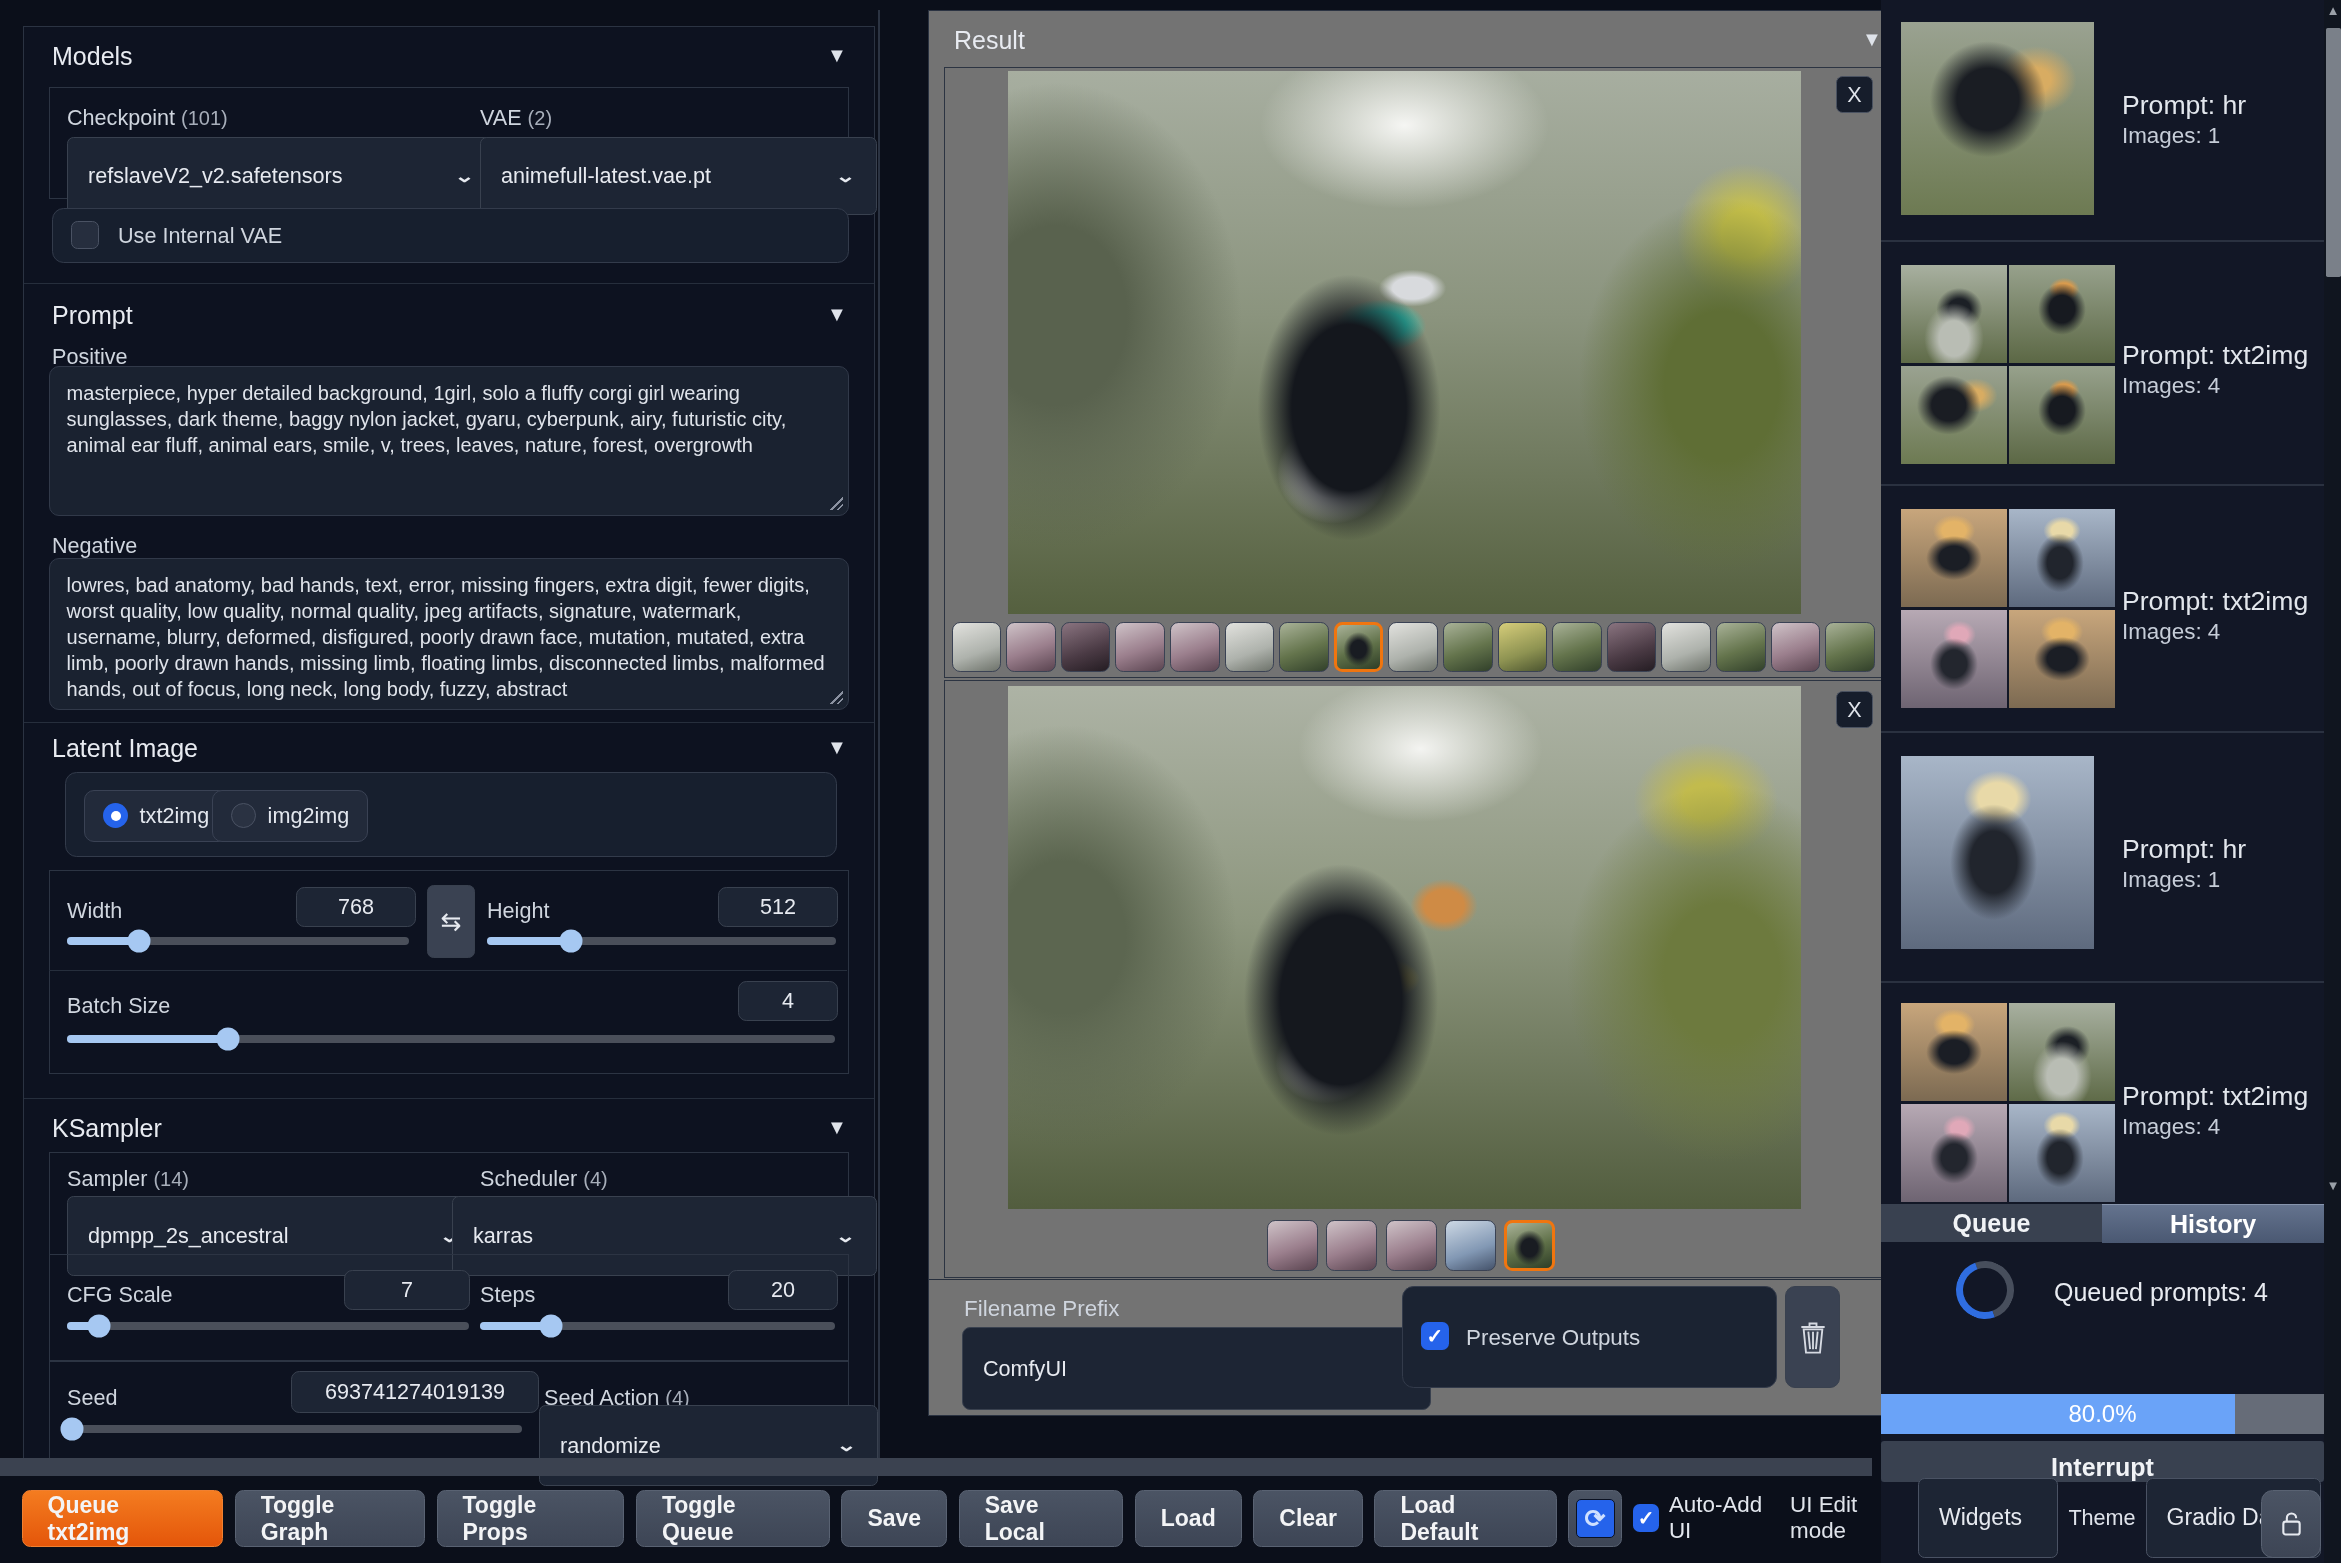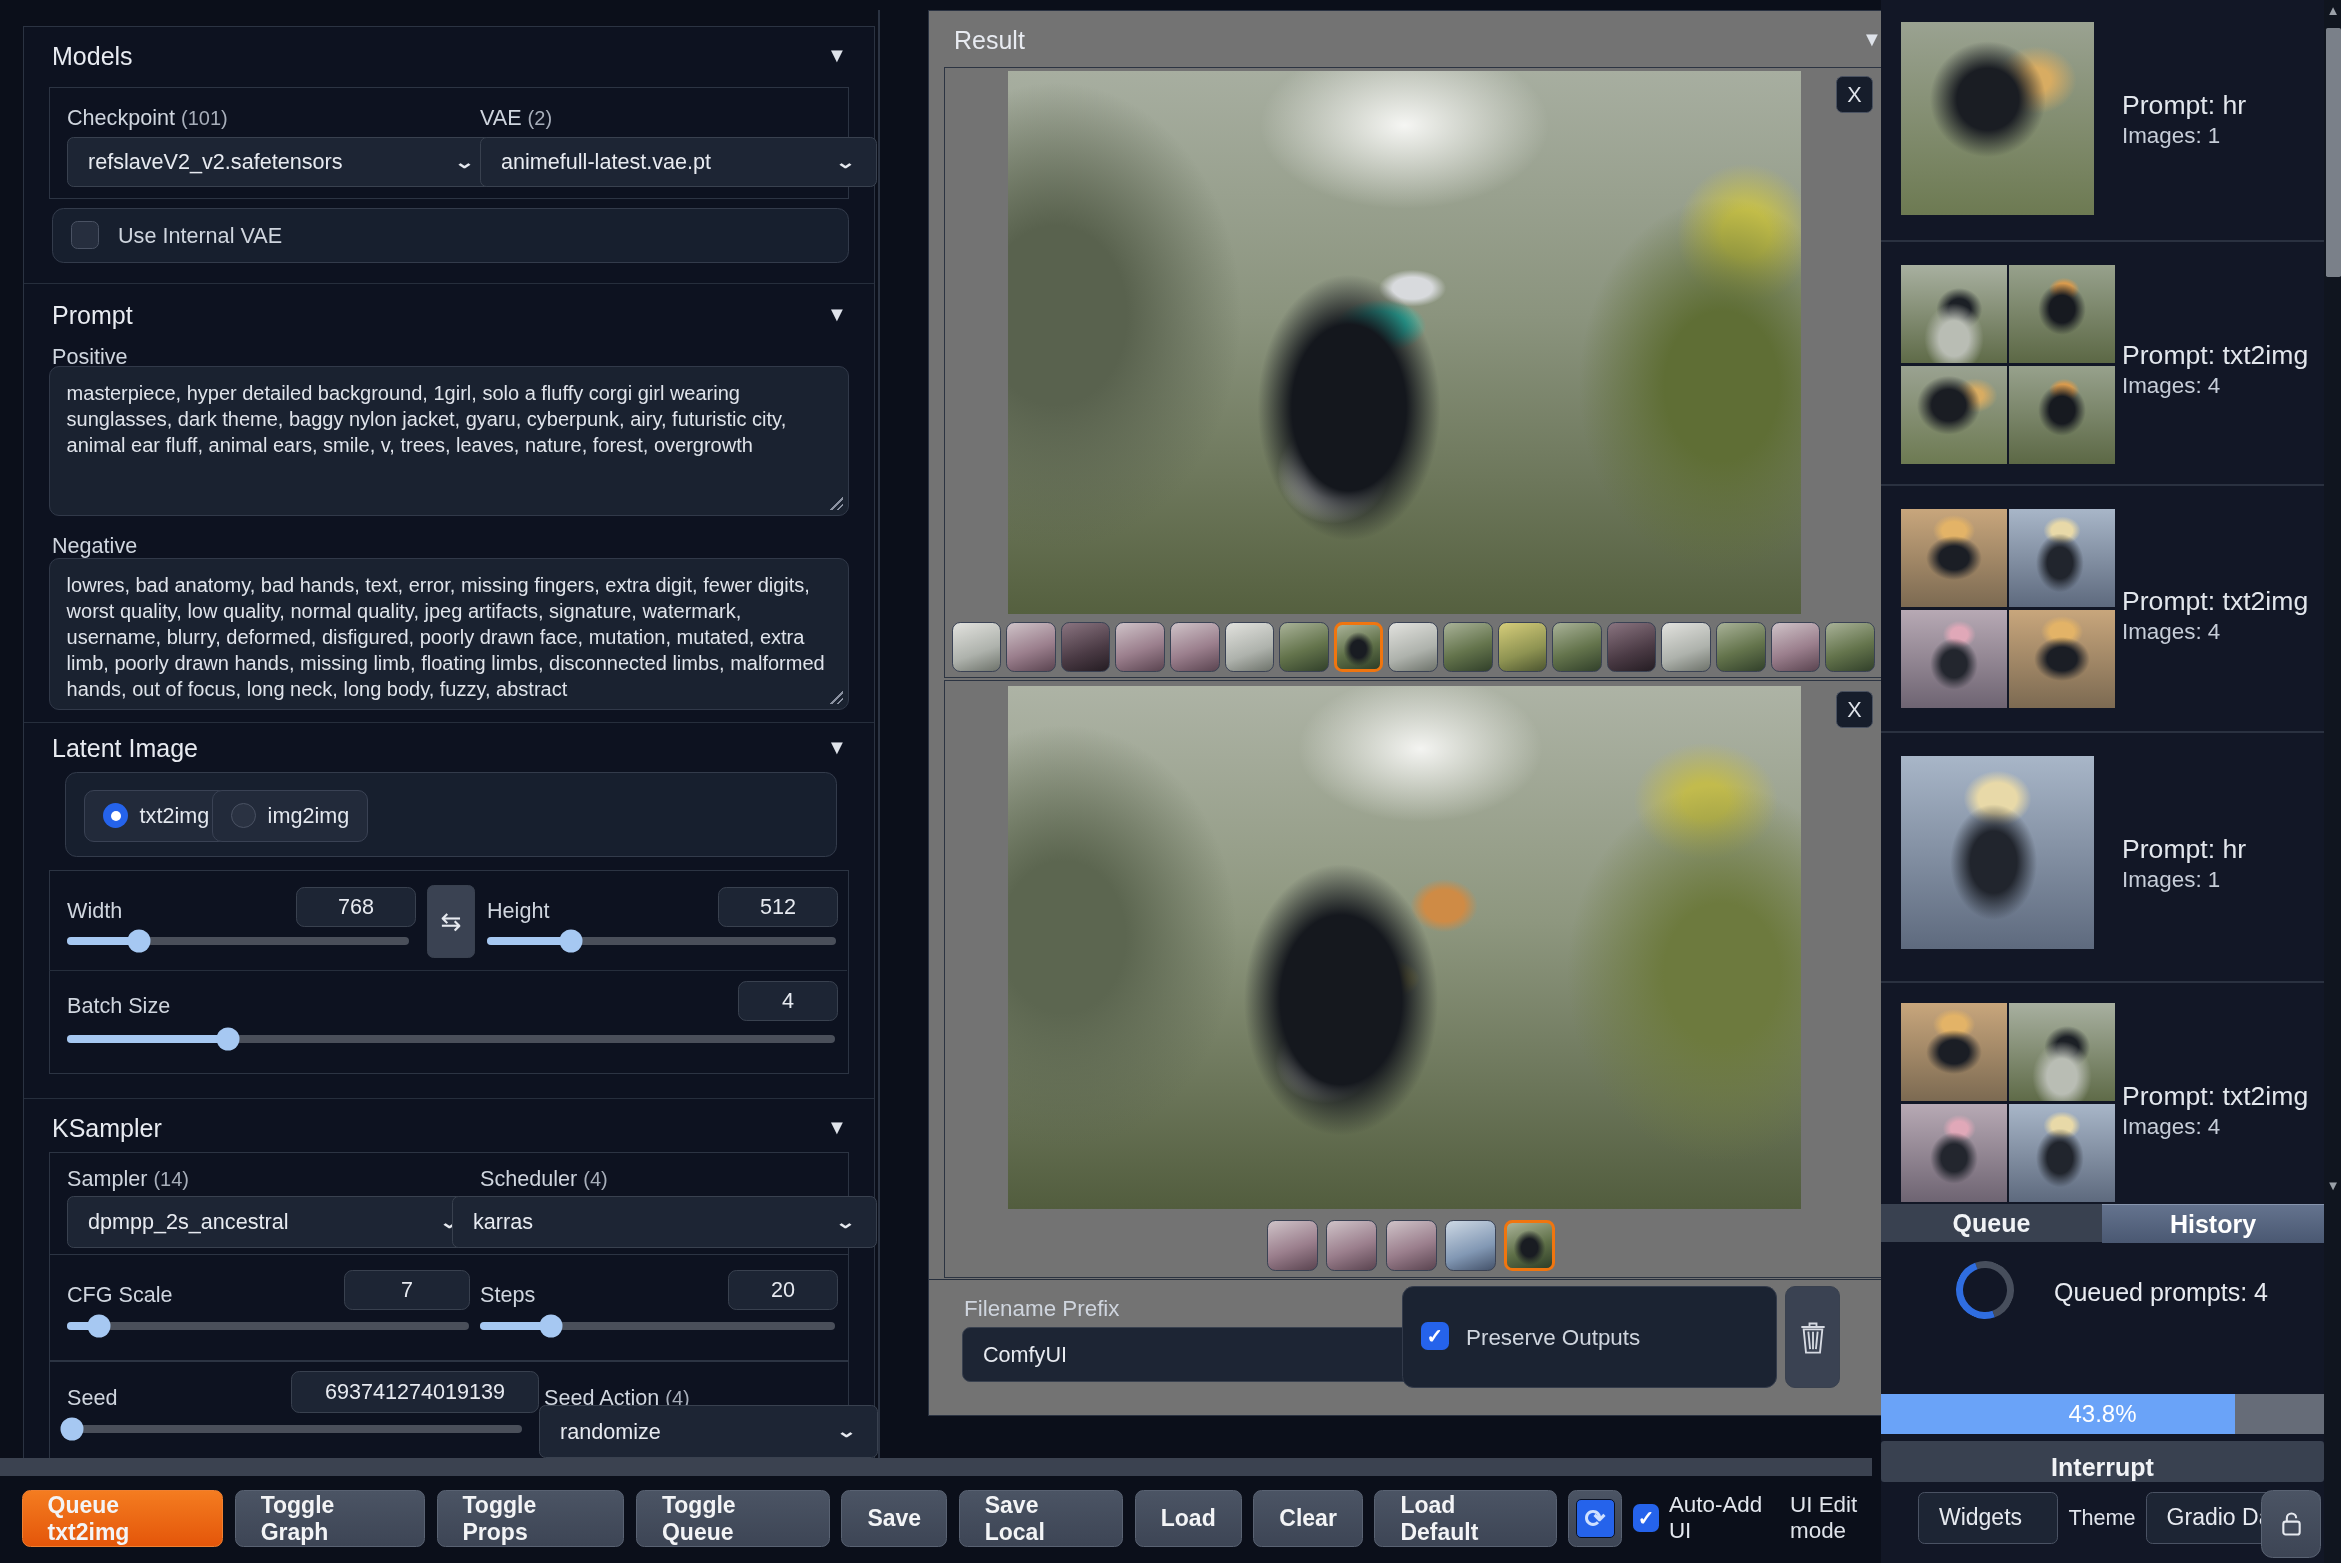--- a/index.html
+++ b/index.html
@@ -7,21 +7,21 @@
        font-family:"Liberation Sans",sans-serif;color:#e3e7ee;}
   .abs{position:absolute;}
   .panel{position:absolute;border:0.8px solid #2b3342;background:#0d1220;}
   .hdr{position:absolute;font-size:25px;color:#e8ebf1;}
   .caret{position:absolute;font-size:20px;color:#dfe3ea;}
   .label{position:absolute;font-size:21.6px;color:#cfd5de;}
   .label .cnt{color:#a7aeba;font-size:20px;}
   .groupbox{position:absolute;border:0.8px solid #2c3443;background:#10172600;}
   .softbox{position:absolute;border:0.8px solid #333b4b;background:#171f2e;border-radius:11.6px;}
   .dd{position:absolute;background:#1d2534;border:0.8px solid #39414f;border-radius:6.6px;
-      display:flex;align-items:center;font-size:21.6px;color:#e7eaf0;padding:0 20px;}
+      display:flex;align-items:center;font-size:21.6px;color:#e7eaf0;padding:14px 20px;}
   .dd .txt{flex:1;}
   .dd .chev{font-size:25px;color:#e7eaf0;font-weight:bold;transform:scaleY(.7);}
   .valbox{position:absolute;background:#1d2534;border:0.8px solid #39414f;border-radius:8.3px;
       display:flex;align-items:center;justify-content:center;font-size:21.6px;color:#e7eaf0;}
   .ta{position:absolute;background:#1a2230;border:0.8px solid #313949;border-radius:10px;
       font-size:20px;line-height:26px;color:#dfe3ea;padding:13.3px 16.6px;overflow:hidden;}
   .resize{position:absolute;right:5px;bottom:5px;width:13.3px;height:13.3px;
       background:linear-gradient(135deg,transparent 50%,#8a91a0 50%,#8a91a0 60%,transparent 60%,transparent 75%,#8a91a0 75%,#8a91a0 85%,transparent 85%);}
   .slider{position:absolute;height:8.3px;border-radius:4.1px;background:#4a4f5a;}
   .slider .fill{position:absolute;left:0;top:0;height:8.3px;border-radius:4.1px;background:#a6c8f2;}
@@ -356,21 +356,21 @@
     <div class="abs" style="left:221px;top:1204px;width:222px;height:38px;background:linear-gradient(#64738e,#4a5872);border-top:1.7px solid #8795ad;display:flex;align-items:center;justify-content:center;font-size:25px;font-weight:bold;color:#ffffff;">
       <span>History</span>
       </div>
 
     <div class="abs" style="left:75px;top:1261px;width:58px;height:58px;border-radius:50%;border:7.5px solid #474e5c;border-left-color:#2f6de0;border-bottom-color:#2f6de0;box-sizing:border-box;transform:rotate(25deg);"></div>
     <div class="abs" style="left:173px;top:1278px;font-size:25px;color:#e8ebf1;">Queued prompts: 4</div>
 
 
     <div class="abs" style="left:0;top:1394px;width:443px;height:40px;background:#666c78;overflow:hidden;">
       <div style="position:absolute;left:0;top:0;height:40px;width:80%;background:#6aa3f8;"></div>
-      <div style="position:absolute;left:0;top:0;width:100%;height:40px;display:flex;align-items:center;justify-content:center;font-size:24px;color:#ffffff;">43.8%</div>
+      <div style="position:absolute;left:0;top:0;width:100%;height:40px;display:flex;align-items:center;justify-content:center;font-size:24px;color:#ffffff;">80.0%</div>
     </div>
 
     <div class="abs" style="left:0;top:1441px;width:443px;height:41px;background:#394150;border-radius:3.3px;display:flex;align-items:flex-end;justify-content:center;font-size:25px;font-weight:bold;color:#f1f3f6;">
       <span>Interrupt</span>
       </div>
   </div>
 
   <div class="scroll-track" style="left:2324px;top:0;width:18px;height:1564px;background:#10151f;">
     <div class="arrow" style="left:2.5px;top:3.3px;">▲</div>
     <div class="scroll-thumb" style="left:1.7px;top:28px;width:15px;height:249px;background:#7a8089;"></div>

